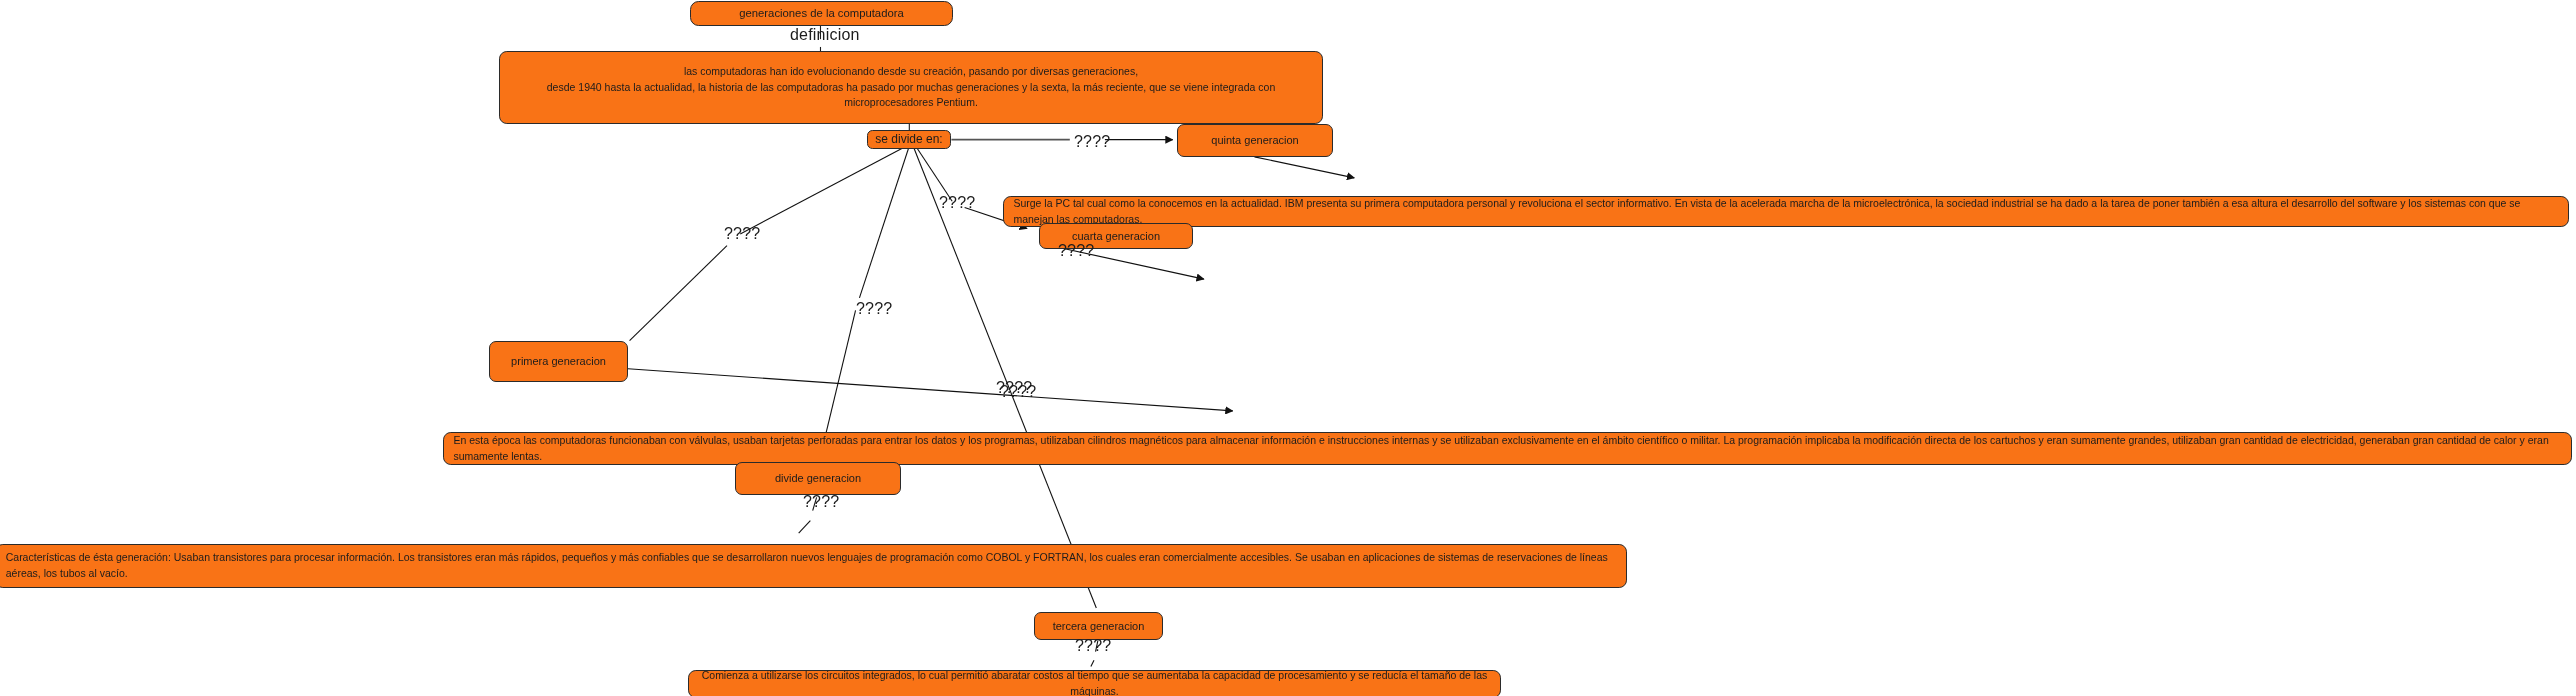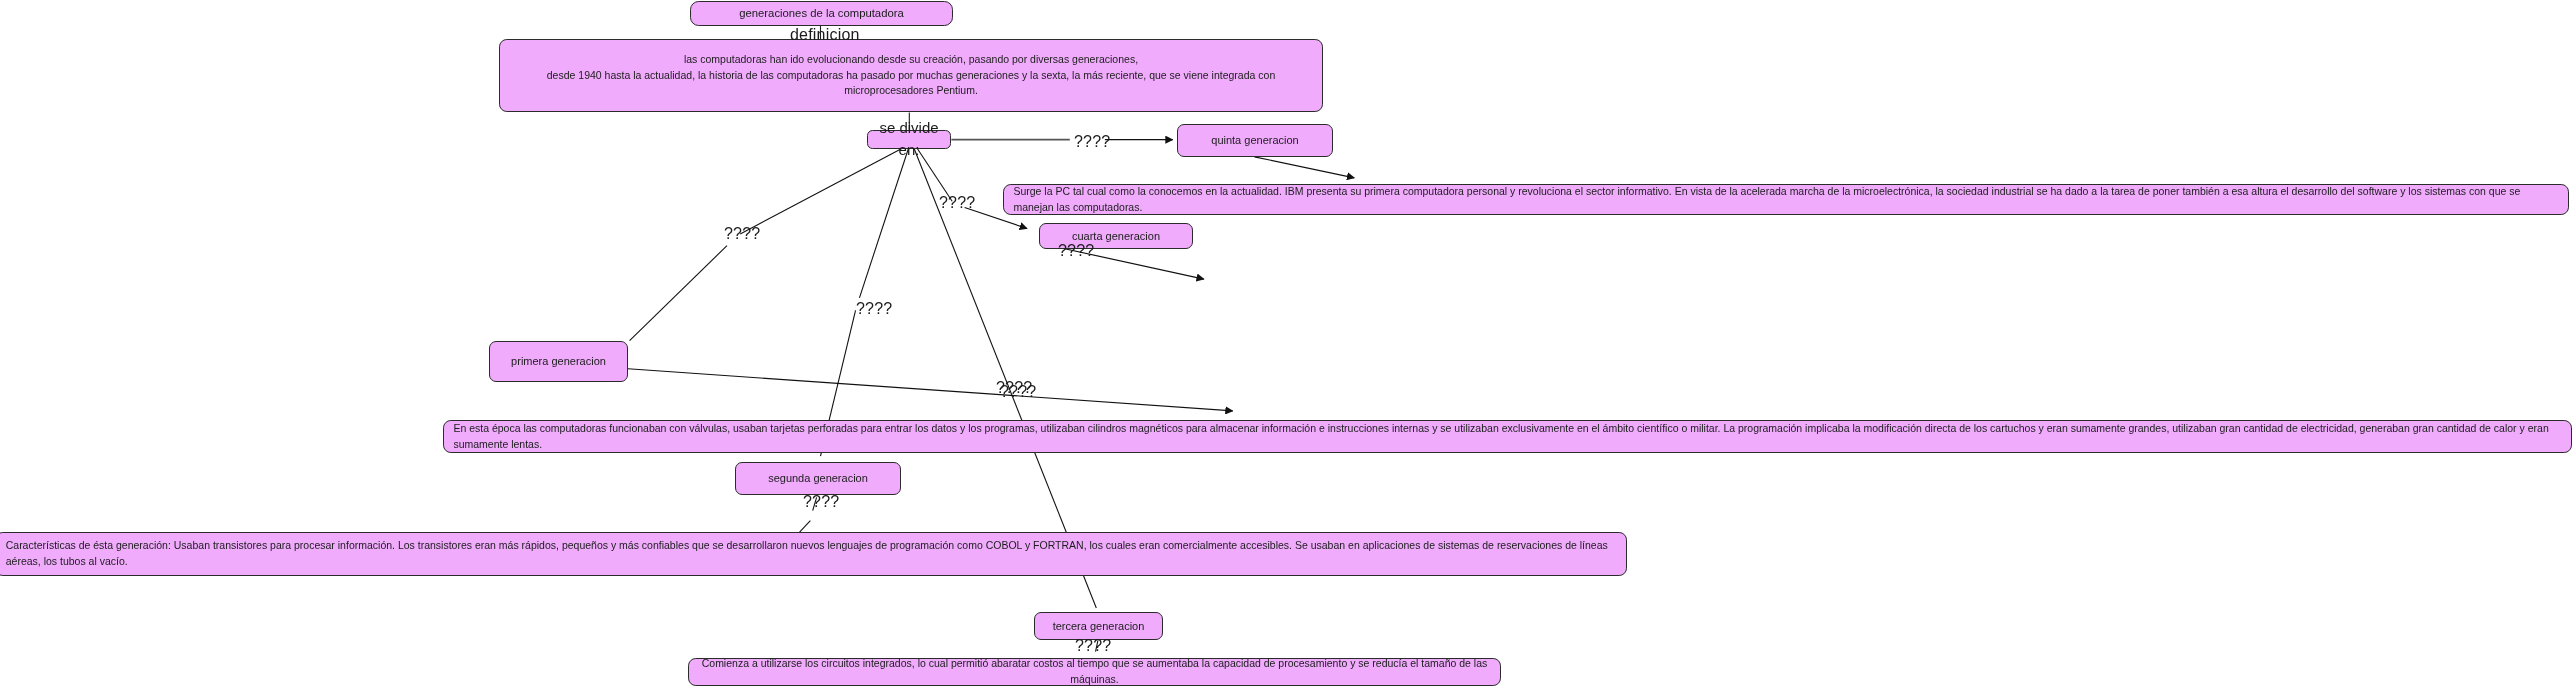--- a/index.html
+++ b/index.html
@@ -23,47 +23,48 @@
     position: absolute;
     left: 0;
     top: 0;
     width: 2576px;
     height: 697px;
     pointer-events: none;
   }
   .node {
     position: absolute;
     box-sizing: border-box;
-    background: #f0abfc;
+    background: #f97316;
     border: 0.8px solid #2b2b2b;
     border-radius: 7px;
     display: flex;
     align-items: center;
     justify-content: center;
     text-align: center;
     color: #1c1c1c;
     font-size: 11px;
     line-height: 1.5;
     padding: 4.7px 9.4px;
     z-index: 2;
   }
   .node.concept {
     font-size: 11px;
     justify-content: flex-end;
   }
   .node.detail {
     font-size: 10.5px;
     border-radius: 7.8px;
+    margin-top: 12px;
   }
   .node.root {
     font-size: 11.3px;
     border-radius: 8.6px;
   }
   .node.small {
-    font-size: 15px;
+    font-size: 12px;
     border-radius: 5.5px;
     padding: 2.3px 6.2px;
   }
   .node-text {
     display: block;
     width: 100%;
   }
   .edge-label {
     position: absolute;
     font-size: 16px;
@@ -163,21 +164,21 @@
 
   <div class="edge-label" style="left:996px; top:379px;">????</div>
 
   <div class="node detail" style="left:443px; top:420px; width:2129px; height:33px; text-align:left; justify-content:flex-start;">
     <span class="node-text" style="text-align:left;">En esta época las computadoras funcionaban con válvulas, usaban tarjetas perforadas para entrar los datos y los programas, utilizaban cilindros magnéticos para almacenar información e instrucciones internas y se utilizaban exclusivamente en el ámbito científico o militar. La programación implicaba la modificación directa de los cartuchos y eran sumamente grandes, utilizaban gran cantidad de electricidad, generaban gran cantidad de calor y eran sumamente lentas.</span>
   </div>
 
   <div class="edge-label" style="left:856px; top:300px;">????</div>
 
   <div class="node concept" style="left:735px; top:462px; width:166px; height:33px;">
-    <span class="node-text">segunda generacion</span>
+    <span class="node-text">divide generacion</span>
   </div>
 
   <div class="edge-label" style="left:803px; top:493px;">????</div>
 
   <div class="node detail" style="left:-4.7px; top:532px; width:1632px; height:44px; text-align:left; justify-content:flex-start;">
     <span class="node-text" style="text-align:left;">Características de ésta generación: Usaban transistores para procesar información. Los transistores eran más rápidos, pequeños y más confiables que se desarrollaron nuevos lenguajes de programación como COBOL y FORTRAN, los cuales eran comercialmente accesibles. Se usaban en aplicaciones de sistemas de reservaciones de líneas aéreas, los tubos al vacío.</span>
   </div>
 
   <div class="edge-label" style="left:1000px; top:383px;">????</div>
 

